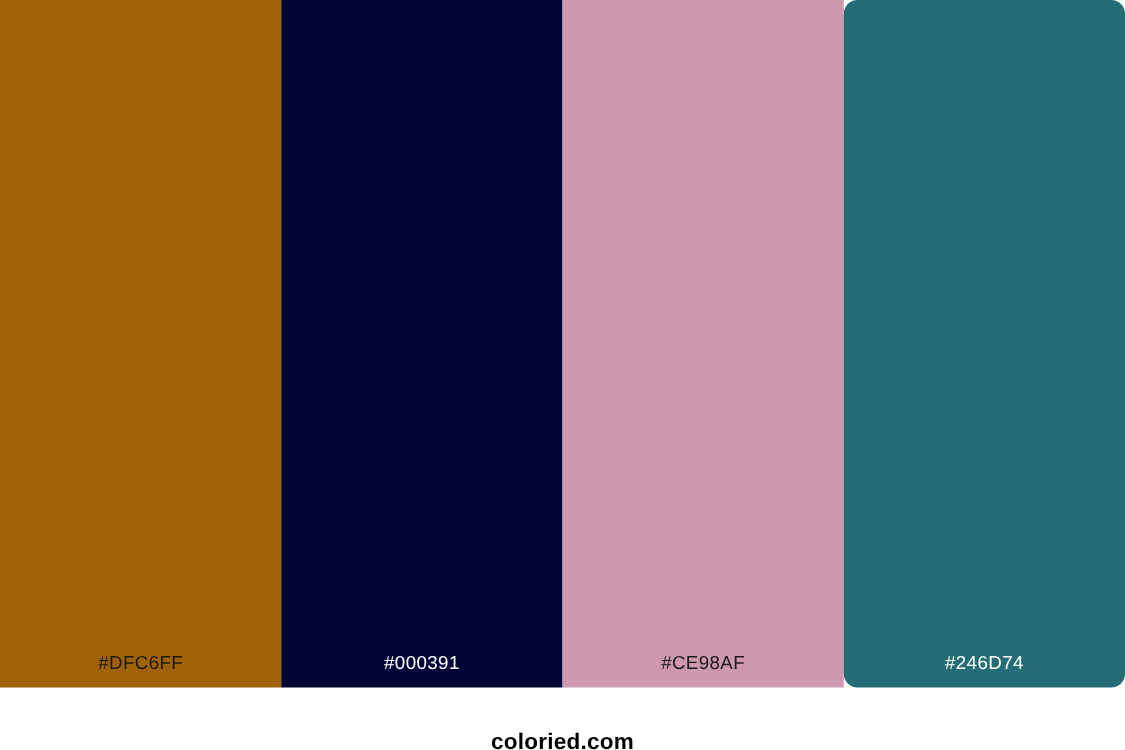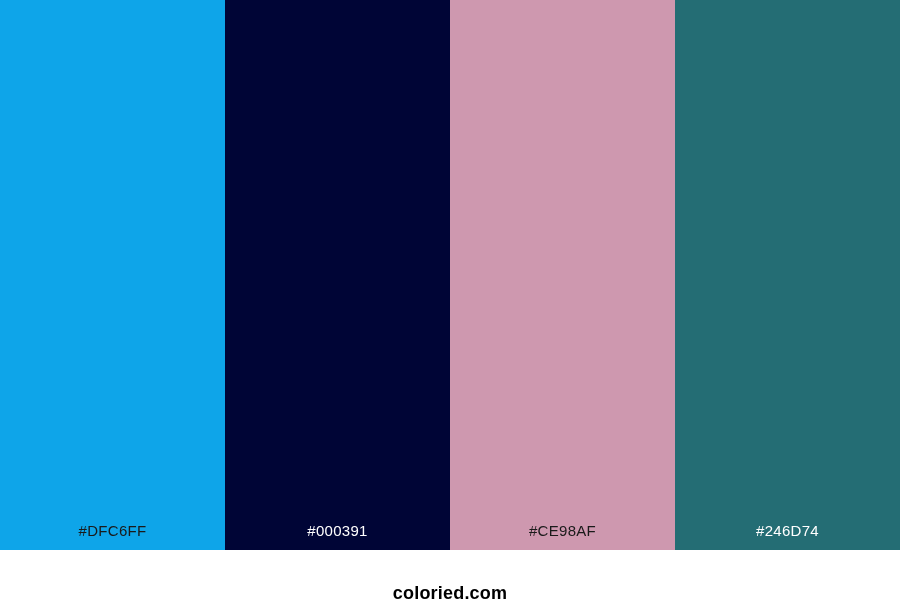--- a/index.html
+++ b/index.html
@@ -71,33 +71,33 @@
     margin-top: 36px;
   }
 </style>
 </head>
 <body>
 
 <div id="palette-page">
 
   <div id="swatch-strip">
 
-    <div class="swatch" style="background-color: #0ea5e9;">
+    <div class="swatch" style="background-color: #a16207;">
       <span class="swatch-label label-dark">#DFC6FF</span>
     </div>
 
     <div class="swatch" style="background-color: rgb(0, 5, 54);">
       <span class="swatch-label label-light">#000391</span>
     </div>
 
     <div class="swatch" style="background-color: rgb(206, 152, 175);">
       <span class="swatch-label label-dark">#CE98AF</span>
     </div>
 
-    <div class="swatch" style="background-color: rgb(36, 109, 116);">
+    <div class="swatch" style="background-color: rgb(36, 109, 116); border-radius: 11px;">
       <span class="swatch-label label-light">#246D74</span>
     </div>
 
 
   </div>
 
   <div id="site-footer">
     <span id="site-footer-text">coloried.com</span>
   </div>
 

